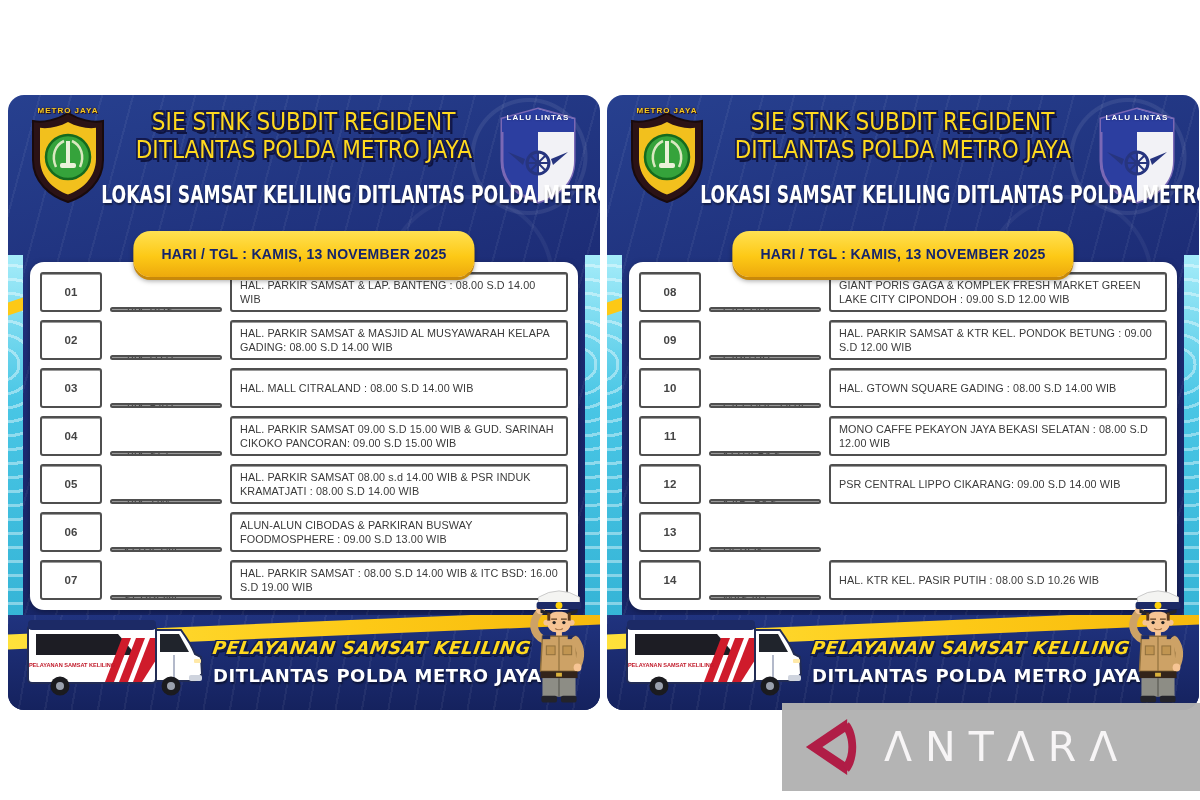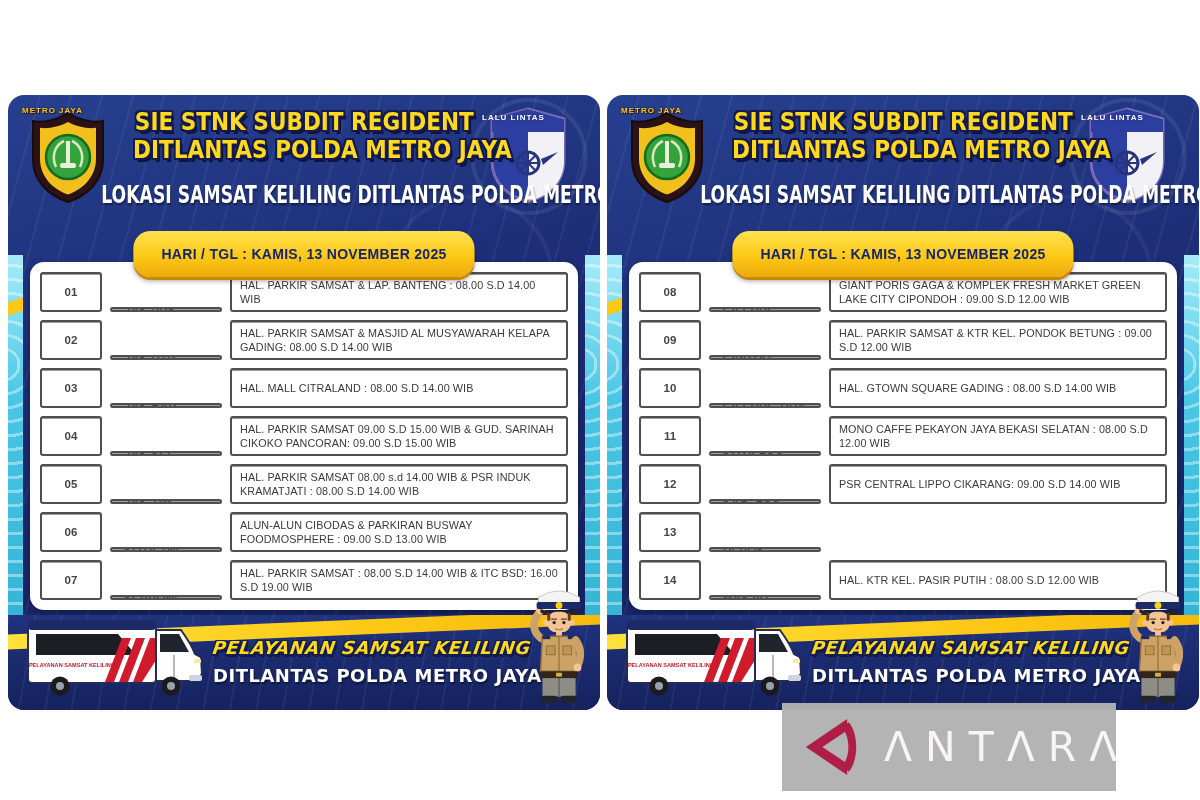--- a/index.html
+++ b/index.html
@@ -23,29 +23,29 @@
   .edge-cyan::after{content:"";position:absolute;inset:0;
      background:repeating-radial-gradient(circle at -30% 30%,rgba(255,255,255,.4) 0 3px,transparent 3px 14px);}
   .edge-cyan.eleft{left:0;}
   .edge-cyan.eright{right:0;}
   .edge-accent{position:absolute;left:0;top:205px;width:15px;height:13px;background:#fdc916;
      transform:skewY(-18deg);z-index:2;}
 
   
   .badge{position:absolute;top:10px;width:92px;height:100px;z-index:3;}
   .badge.bleft{left:14px;}
-  .badge.bright{right:26px;}
-  .badge-label{position:absolute;top:1px;left:0;right:0;text-align:left;
+  .badge.bright{right:16px;}
+  .badge-label{position:absolute;top:1px;left:0;right:0;text-align:center;
      font-size:8px;font-weight:bold;letter-spacing:1px;z-index:2;}
   .badge-label.gold{color:#f6c91e;text-shadow:0 0 2px #2b1216,1px 1px 0 #2b1216;}
   .badge-label.white{color:#fff;text-shadow:0 0 2px #1c2a66;}
 
   
   .title-wrap{position:absolute;top:13px;left:104px;right:104px;text-align:center;z-index:3;}
-  .title-line{font-family:"DejaVu Sans",sans-serif;font-weight:bold;font-size:24px;
+  .title-line{font-family:"DejaVu Sans",sans-serif;font-weight:normal;font-size:24px;
      color:#ffd91e;white-space:nowrap;line-height:1.18;
      text-shadow:-2px -2px 0 #141a4e,2px -2px 0 #141a4e,-2px 2px 0 #141a4e,2px 2px 0 #141a4e,
         -2px 0 0 #141a4e,2px 0 0 #141a4e,0 -2px 0 #141a4e,0 2px 0 #141a4e,3px 4px 0 #0e1440;}
   .squeeze{display:inline-block;transform:scaleX(.9);transform-origin:center;}
 
   .subtitle{position:absolute;top:86px;left:0;right:0;text-align:center;z-index:3;}
   .subtitle .squeeze2{display:inline-block;transform:scale(.75,1.08);transform-origin:center;
      font-family:"DejaVu Sans",sans-serif;font-weight:bold;font-size:23px;color:#ffffff;
      white-space:nowrap;letter-spacing:0;text-shadow:1px 2px 2px rgba(0,0,0,.45);}
 
@@ -55,21 +55,21 @@
   .date-pill span{font-size:14px;font-weight:bold;color:#15246b;letter-spacing:.3px;}
 
   
   .card{position:absolute;top:167px;left:22px;right:22px;height:348px;background:#ffffff;
      border-radius:14px;padding:10px;box-sizing:border-box;display:flex;flex-direction:column;
      gap:8px;z-index:3;box-shadow:0 2px 6px rgba(0,0,0,.35);}
   .row{display:flex;gap:8px;height:40px;flex:0 0 40px;}
   .cell{border:2px solid #4f4f4f;border-radius:3px;background:#fff;display:flex;align-items:center;
      color:#3a3a3a;box-shadow:inset 0 1px 0 #9a9a9a;box-sizing:border-box;overflow:hidden;}
   .cell.no{width:62px;justify-content:center;font-size:11.5px;font-weight:bold;color:#444;}
-  .cell.region{width:112px;padding-left:12px;font-size:11.5px;font-weight:bold;color:#444;letter-spacing:.3px;margin-top:35px;}
+  .cell.region{width:112px;padding-left:12px;font-size:11.5px;font-weight:normal;color:#444;letter-spacing:.3px;margin-top:35px;}
   .cell.loc{flex:1;padding:2px 8px;font-size:10.8px;line-height:1.3;letter-spacing:.1px;color:#3a3a3a;font-weight:500;}
 
   
   .footer{position:absolute;left:0;right:0;bottom:0;height:95px;z-index:3;
      background:linear-gradient(#20337f,#15225e);overflow:hidden;}
   .footer::before{content:"";position:absolute;inset:0;
      background:repeating-linear-gradient(100deg,rgba(255,255,255,.05) 0 2px,transparent 2px 26px);}
   .footer-stripe{position:absolute;top:7px;left:-12px;right:-12px;height:15px;
      background:linear-gradient(90deg,#ffe23c,#fdc916 60%,#f6b90d);transform:rotate(-2.4deg);}
   .footer-text{position:absolute;left:205px;right:86px;top:22px;text-align:center;}
@@ -77,21 +77,21 @@
      font-style:italic;font-weight:bold;font-size:18px;color:#ffd91e;white-space:nowrap;letter-spacing:.5px;
      text-shadow:-1.5px -1.5px 0 #121d50,1.5px -1.5px 0 #121d50,-1.5px 1.5px 0 #121d50,
        1.5px 1.5px 0 #121d50,2px 3px 0 #0d1540;}
   .bold-line{margin-top:7px;font-family:"DejaVu Sans",sans-serif;font-weight:bold;font-size:18px;
      color:#ffffff;letter-spacing:.5px;white-space:nowrap;text-shadow:1px 2px 2px rgba(0,0,0,.5);}
 
   .van{position:absolute;left:16px;bottom:5px;width:198px;height:94px;z-index:4;}
   .cop{position:absolute;right:3px;bottom:2px;width:76px;height:128px;z-index:6;}
 
   
-  .watermark{position:absolute;left:782px;top:703px;width:334px;height:88px;z-index:10;
+  .watermark{position:absolute;left:782px;top:703px;width:418px;height:88px;z-index:10;
      background:rgba(178,178,178,.97);display:flex;align-items:center;padding-left:14px;box-sizing:border-box;}
   .wm-logo{width:66px;height:66px;flex:0 0 66px;}
   .wm-text{margin-left:22px;font-family:"DejaVu Sans",sans-serif;font-size:41px;font-weight:400;
      color:#f7f5f6;letter-spacing:13px;}
 </style>
 </head>
 <body>
 
 <div class="canvas">
   <div id="panels-host">
@@ -414,21 +414,21 @@
   </div>
 
   <div class="row">
     <div class="cell no">
       <span>14</span>
     </div>
     <div class="cell region">
       <span>MASJID</span>
     </div>
     <div class="cell loc">
-      <span>HAL. KTR KEL. PASIR PUTIH : 08.00 S.D 12.00 WIB</span>
+      <span>HAL. KTR KEL. PASIR PUTIH : 08.00 S.D 10.26 WIB</span>
     </div>
   </div>
 </div>
 
     <div class="footer">
       <div class="footer-stripe"></div>
       <div class="footer-text">
         <div><span class="script-line">PELAYANAN SAMSAT KELILING</span></div>
         <div class="bold-line">DITLANTAS POLDA METRO JAYA</div>
       </div>

